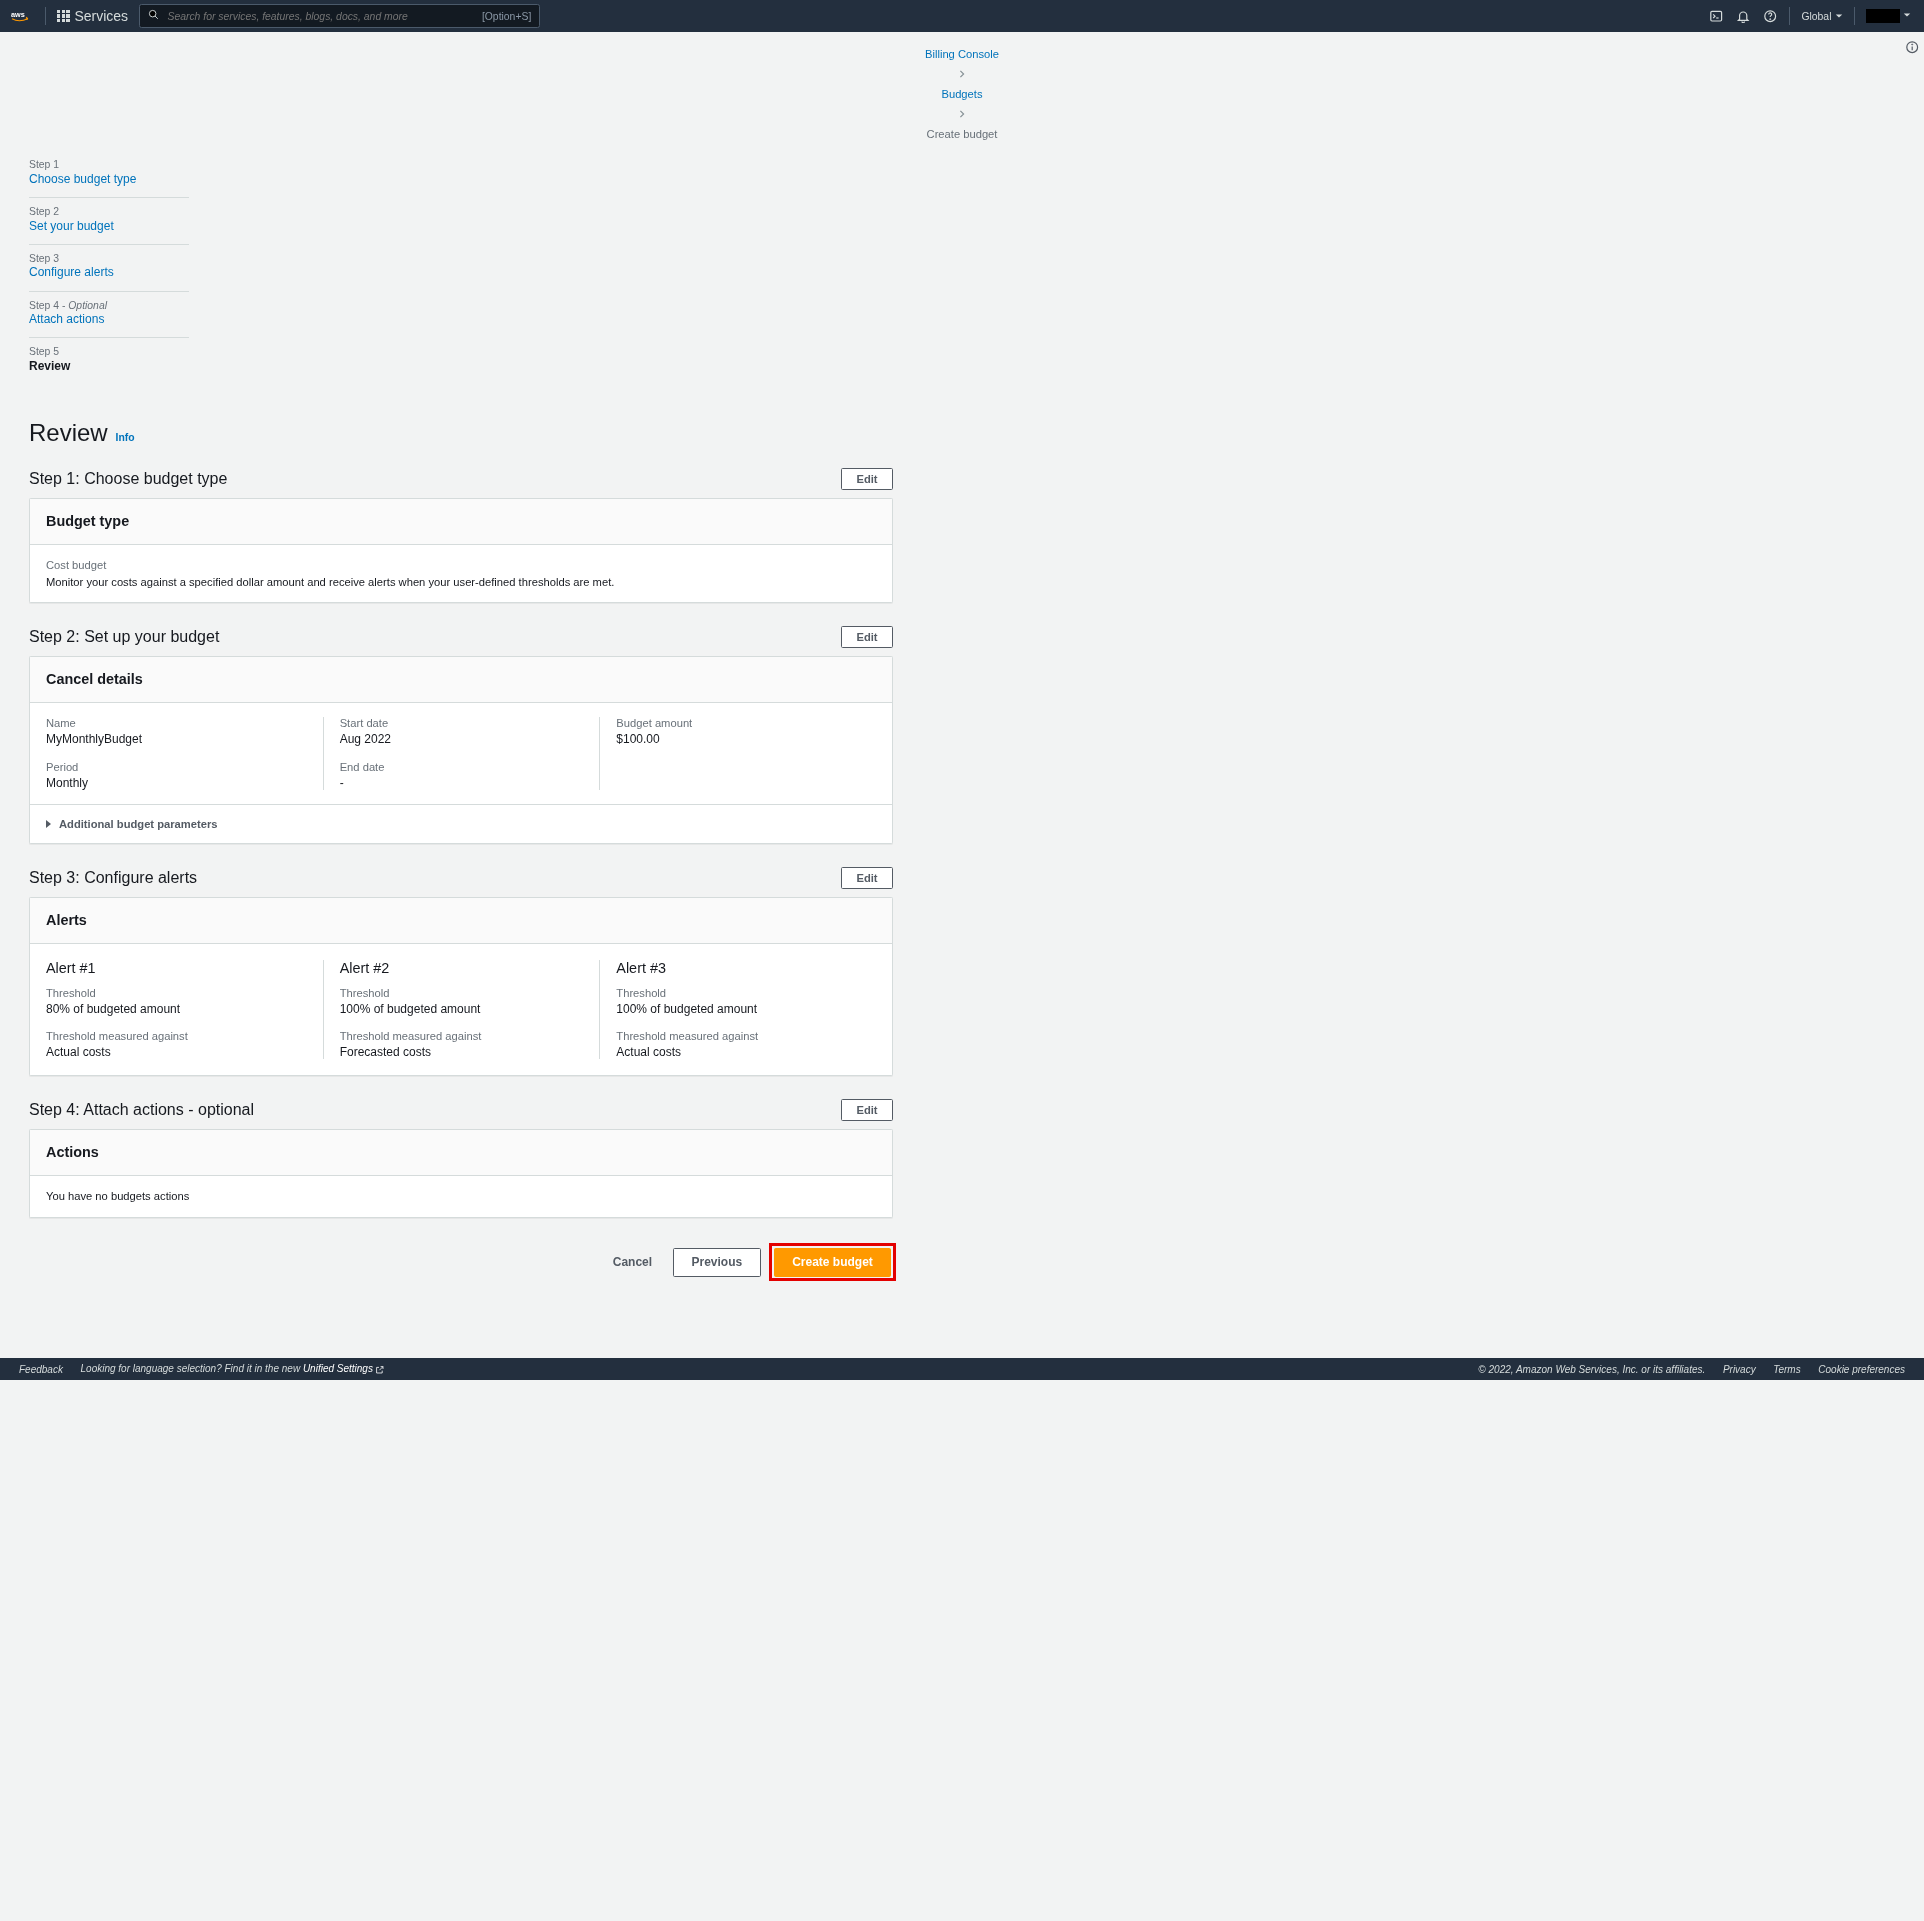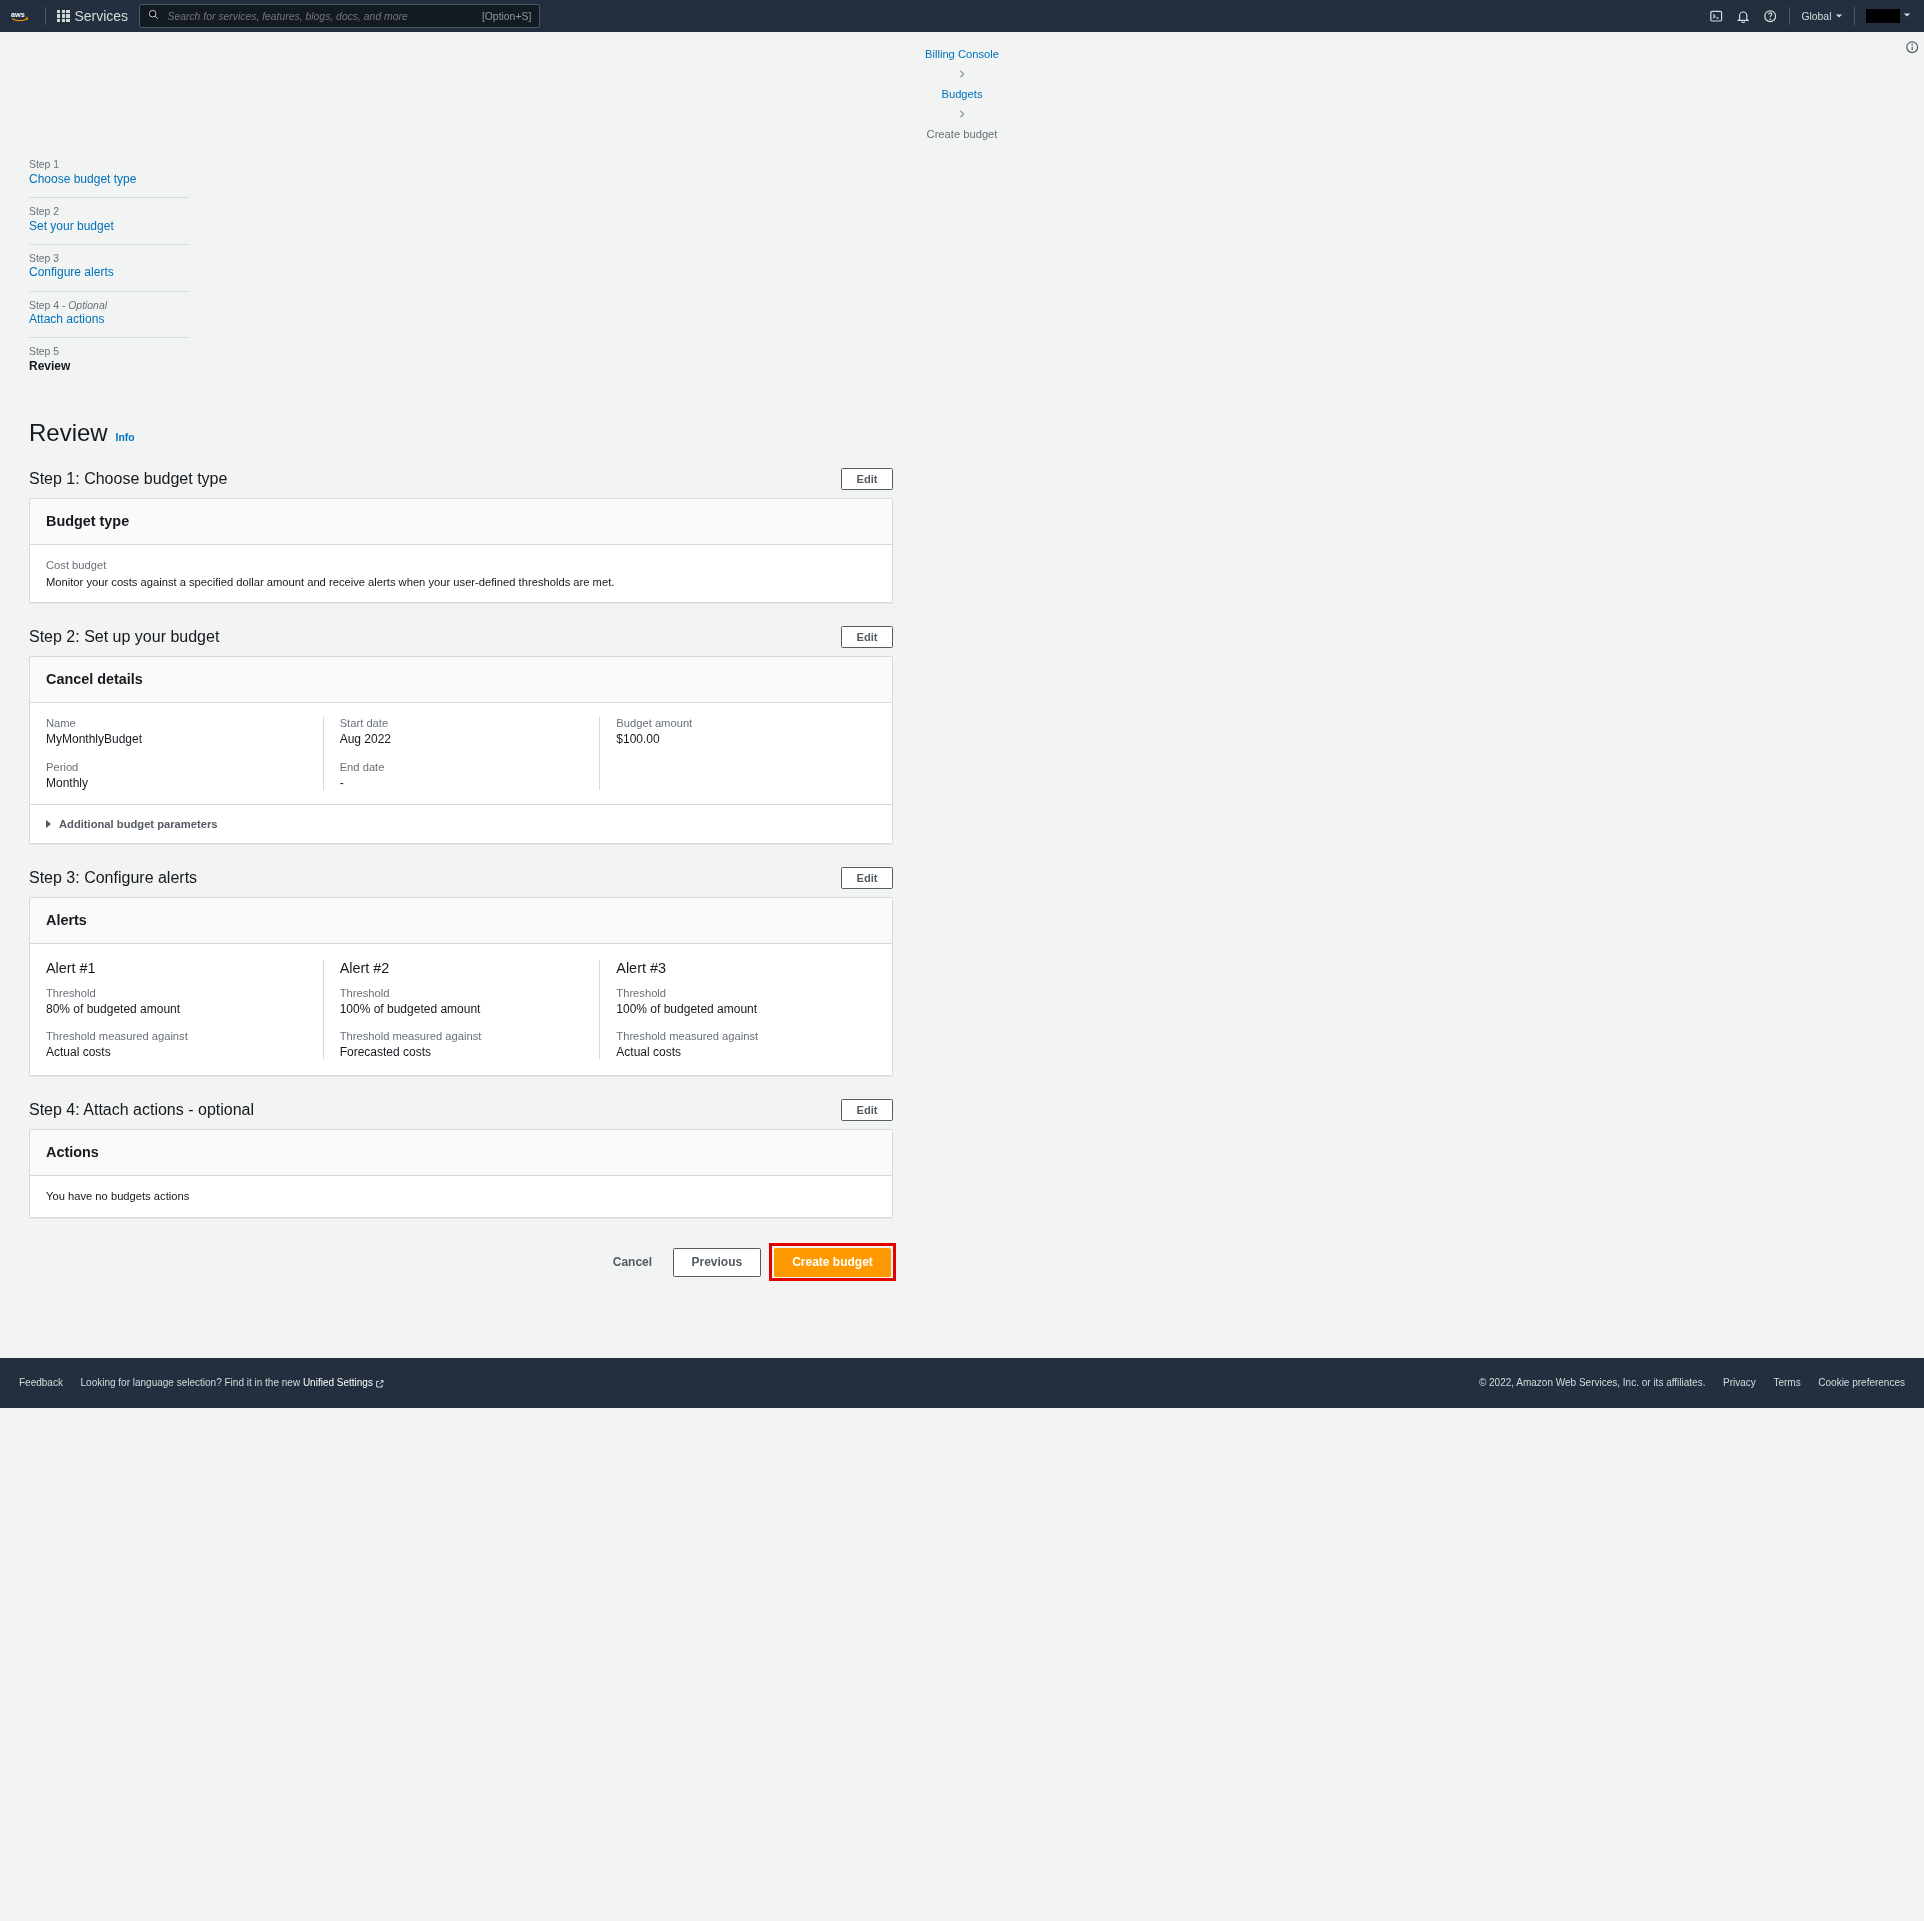--- a/index.html
+++ b/index.html
@@ -82,21 +82,21 @@
   .alert-title{ font-size:14.4px; font-weight:400; margin-bottom:11.2px;}
   .muted{ color:#687078; font-size:11.2px;}
 
   .wizard-footer{ display:flex; justify-content:flex-end; gap:11.2px; align-items:center; padding-top:6.4px;}
   .link-btn{ color:#545b64; font-weight:700; cursor:pointer; font-size:12px; padding:6.4px 9.6px;}
   .btn-outline{ background:#fff; border:0.8px solid #545b64; border-radius:1.6px; padding:6.4px 17.6px; font-weight:700; color:#545b64; cursor:pointer; font-size:12px;}
   .btn-primary{ background:#ff9900; border:0.8px solid #ff9900; border-radius:1.6px; padding:6.4px 17.6px; font-weight:700; color:#fff; cursor:pointer; font-size:12px;}
   .primary-highlight{ outline:3.2px solid #e30000; outline-offset:0px; padding:1.6px; display:inline-block;}
 
   
-  .footerbar{ position:relative; background:#232f3e; color:#d5dbdb; font-size:10px; display:flex; align-items:flex-start; padding:19px 19px; gap:17.6px;}
+  .footerbar{ position:relative; background:#232f3e; color:#d5dbdb; font-size:10px; display:flex; align-items:flex-end; padding:5px 19px; gap:17.6px;font-style:italic;}
   .footerbar a{ color:#d5dbdb; text-decoration:none; cursor:pointer;}
   .footerbar .fspacer{flex:1;}
   .footerbar .u { color:#fff;}
   .ext-icon svg{width:9.6px;height:9.6px;stroke:#fff;fill:none;vertical-align:middle;margin-left:1.6px;}
 </style>
 </head>
 <body>
 
 <div class="topnav">
   <span class="aws-logo">

